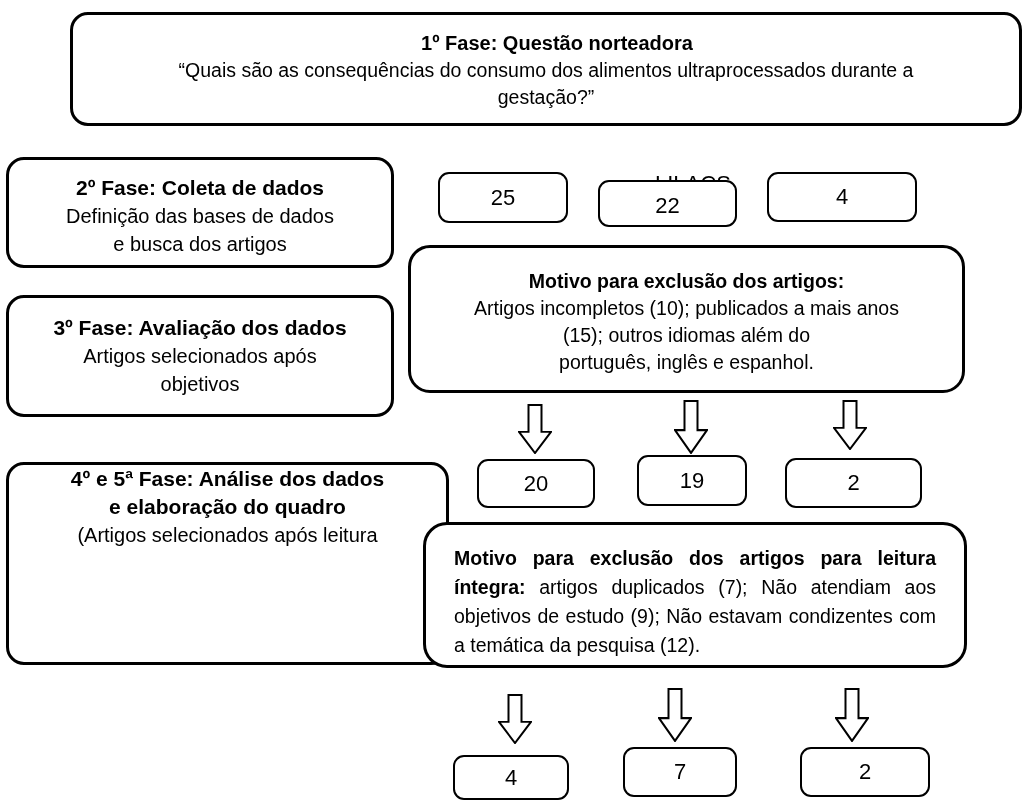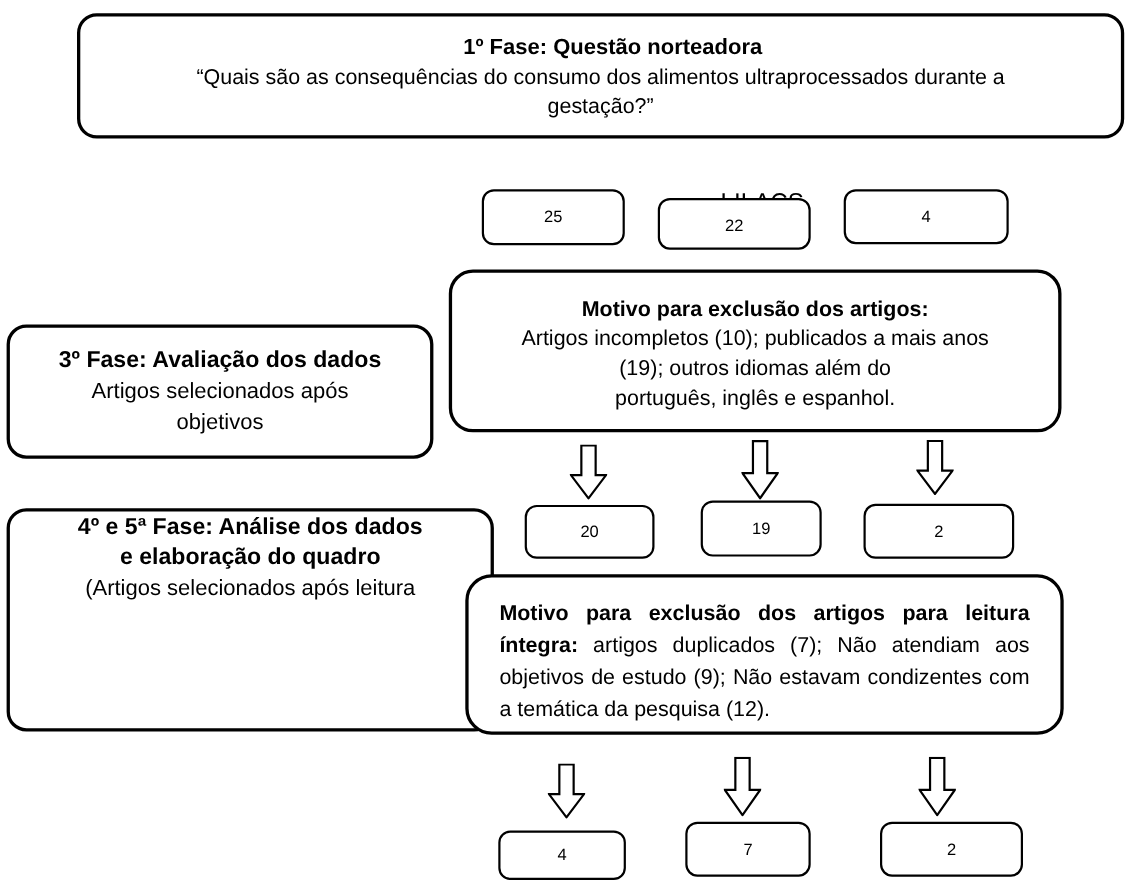--- a/index.html
+++ b/index.html
@@ -65,21 +65,21 @@
   
   .count {
     position: absolute;
     box-sizing: border-box;
     border: 2.5px solid #000000;
     border-radius: 11px;
     background: #ffffff;
     display: flex;
     align-items: center;
     justify-content: center;
-    font-size: 15px;
+    font-size: 22px;
   }
   #count-bvs-initial     { left: 438px; top: 172px; width: 130px; height: 51px; }
   #count-lilacs-initial  { left: 598px; top: 180px; width: 139px; height: 47px; padding-top: 4px; }
   #count-scielo-initial  { left: 767px; top: 172px; width: 150px; height: 50px; }
 
   #count-bvs-filtered    { left: 477px; top: 459px; width: 118px; height: 49px; }
   #count-lilacs-filtered { left: 637px; top: 455px; width: 110px; height: 51px; }
   #count-scielo-filtered { left: 785px; top: 458px; width: 137px; height: 50px; }
 
   #count-bvs-final       { left: 453px; top: 755px; width: 116px; height: 45px; }
@@ -118,20 +118,25 @@
 <body>
 
 <div class="canvas">
 
   <div class="rbox" id="phase1-box">
     <div class="phase-title">1º Fase: Questão norteadora</div>
     <div>“Quais são as consequências do consumo dos alimentos ultraprocessados durante a</div>
     <div>gestação?”</div>
   </div>
 
+  <div class="rbox" id="phase2-box">
+    <div class="phase-title">2º Fase: Coleta de dados</div>
+    <div>Definição das bases de dados</div>
+    <div>e busca dos artigos</div>
+  </div>
 
   <div class="rbox" id="phase3-box">
     <div class="phase-title">3º Fase: Avaliação dos dados</div>
     <div>Artigos selecionados após</div>
     <div>objetivos</div>
   </div>
 
   <div class="rbox" id="phase45-box">
     <div class="phase-title">4º e 5ª Fase: Análise dos dados</div>
     <div class="phase-title">e elaboração do quadro</div>
@@ -142,21 +147,21 @@
   <div class="db-header" id="header-lilacs">LILACS</div>
   <div class="db-header" id="header-scielo">Scielo</div>
 
   <div class="count" id="count-bvs-initial">25</div>
   <div class="count" id="count-lilacs-initial">22</div>
   <div class="count" id="count-scielo-initial">4</div>
 
   <div class="rbox" id="exclusion1-box">
     <div class="bold">Motivo para exclusão dos artigos:</div>
     <div>Artigos incompletos (10); publicados a mais anos</div>
-    <div>(19); outros idiomas além do</div>
+    <div>(15); outros idiomas além do</div>
     <div>português, inglês e espanhol.</div>
   </div>
 
   <div class="arrow" id="arrow-r1-bvs">
     <svg viewBox="0 0 34 52" preserveAspectRatio="none">
         <path d="M10.5 1 H23.5 V29 H33 L17 51 L1 29 H10.5 Z" fill="#ffffff" stroke="#000000" stroke-width="2"></path>
       </svg>
   </div>
   <div class="arrow" id="arrow-r1-lilacs">
     <svg viewBox="0 0 34 52" preserveAspectRatio="none">

